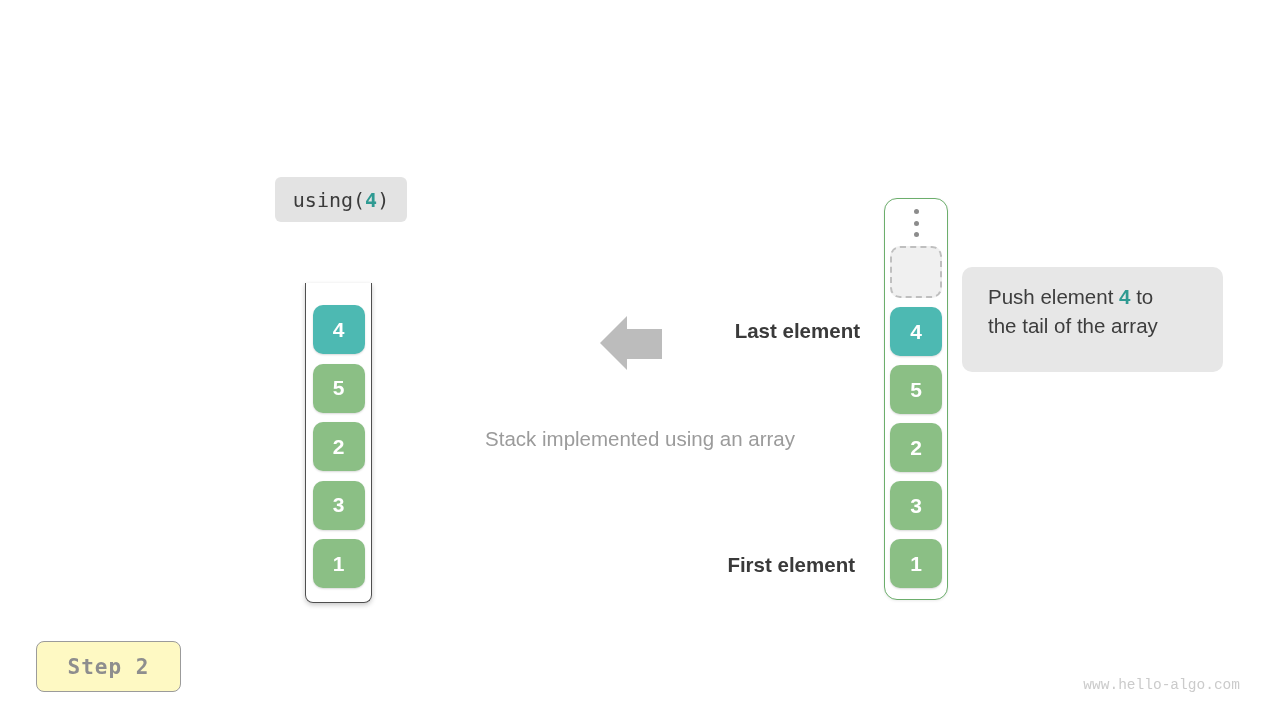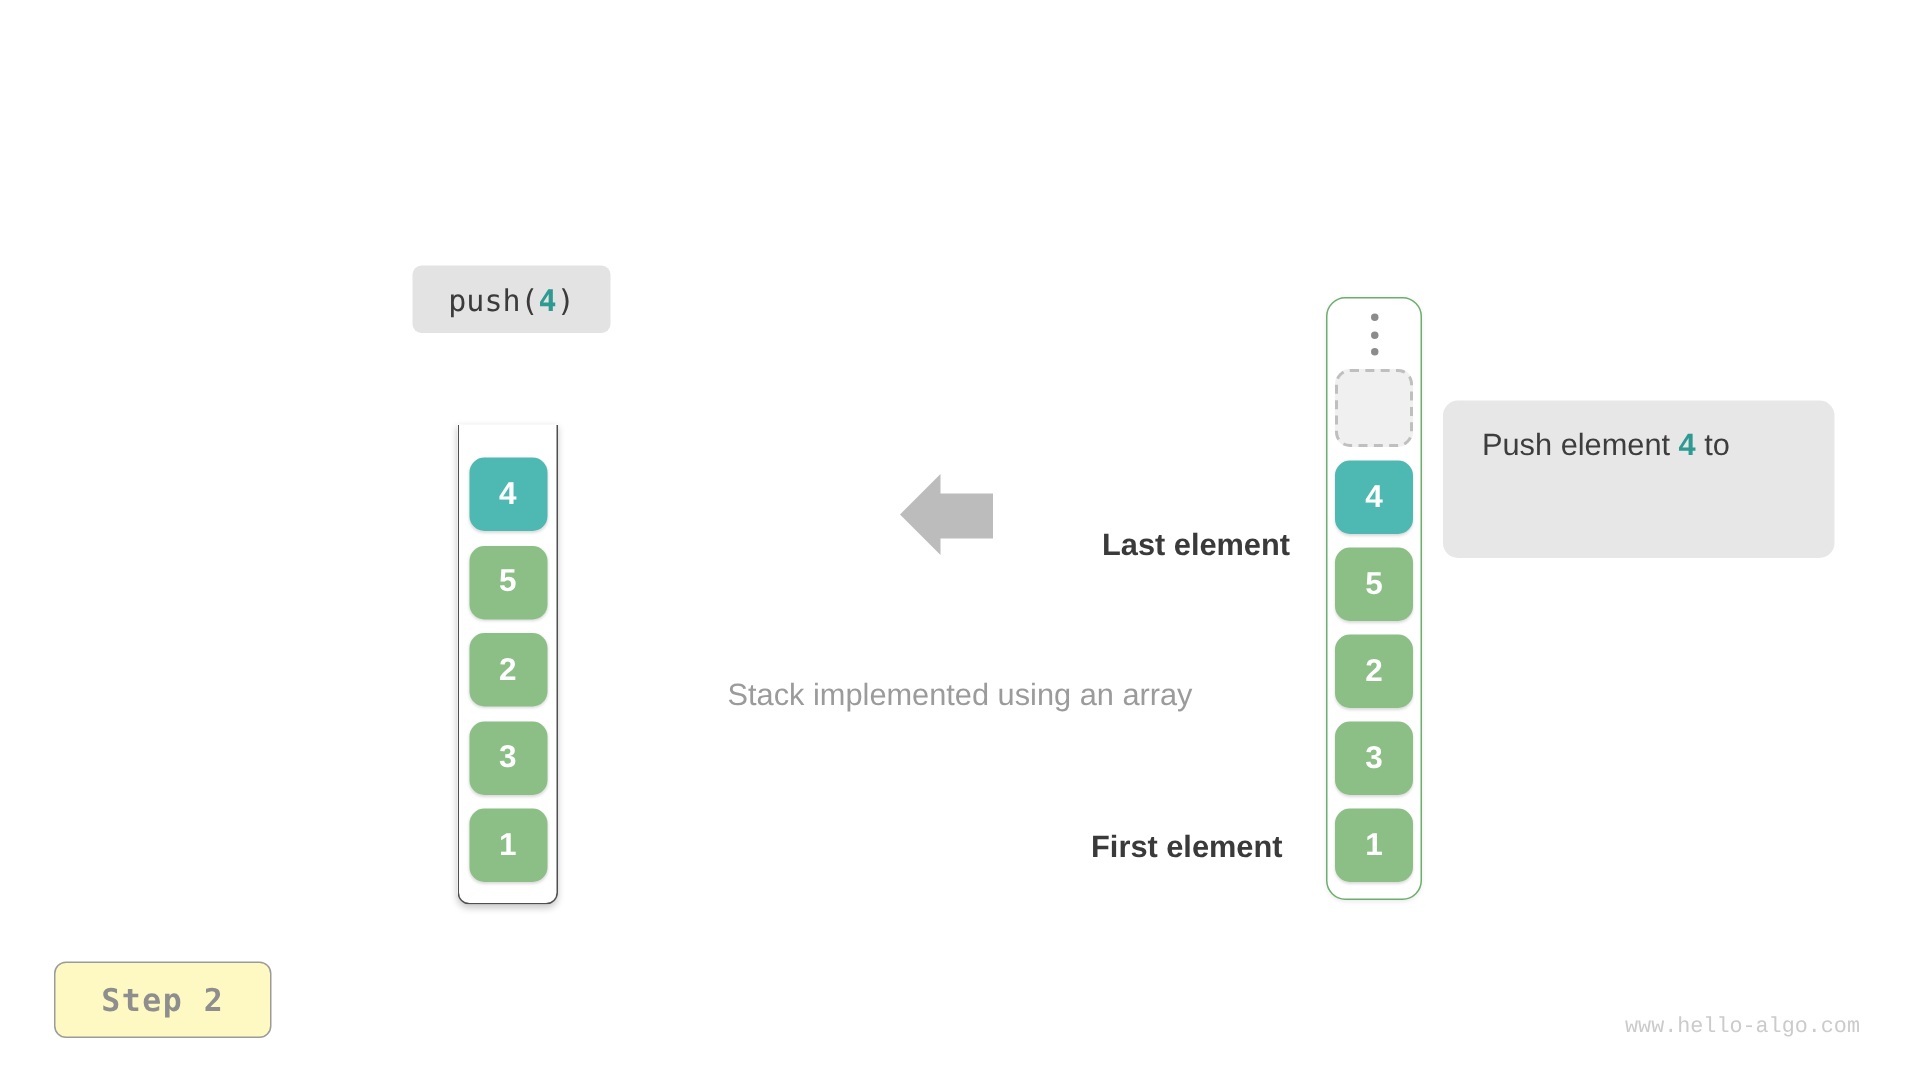--- a/index.html
+++ b/index.html
@@ -56,25 +56,25 @@
     box-shadow:none;
   }
 
   
   .arrow-wrap{left:600px;top:314px;width:62px;height:60px;}
 
   
   .pos-label{
     font-size:20.5px;font-weight:700;color:#3a3a3a;white-space:nowrap;
   }
-  .last-label{right:420px;top:319px;margin-top:33px;}
+  .last-label{right:420px;top:319px;}
   .first-label{right:425px;top:553px;text-align:center;}
   .caption{
     left:440px;top:427px;width:400px;text-align:center;
-    font-size:20.5px;color:#9b9b9b;white-space:nowrap;margin-top:25px;
+    font-size:20.5px;color:#9b9b9b;white-space:nowrap;
   }
 
   
   .callout{
     left:962px;top:267px;width:261px;height:105px;box-sizing:border-box;
     background:#e7e7e7;border-radius:10px;
     padding:15px 0 0 26px;
     font-size:20.5px;line-height:29px;color:#3d3d3d;
   }
 
@@ -91,21 +91,21 @@
   .watermark{
     right:40px;bottom:27px;
     font-family:Liberation Mono, monospace;
     font-size:14.5px;color:#cbcbcb;
   }
 </style>
 </head>
 <body>
 
 <div class="abs op-label">
-  <span>push(</span>
+  <span>using(</span>
     <span class="teal-num">4</span>
     <span>)</span>
 </div>
 
 <div class="abs stack-cup">
   <div class="cell teal">4</div>
   <div class="cell green">5</div>
   <div class="cell green">2</div>
   <div class="cell green">3</div>
   <div class="cell green">1</div>
@@ -130,17 +130,18 @@
   <div class="cell empty-slot"></div>
   <div class="cell teal">4</div>
   <div class="cell green">5</div>
   <div class="cell green">2</div>
   <div class="cell green">3</div>
   <div class="cell green">1</div>
 </div>
 
 <div class="abs callout">
   <div><span>Push element </span><span class="teal-num">4</span><span> to</span></div>
+  <div>the tail of the array</div>
 </div>
 
 <div class="abs step-badge">Step 2</div>
 
 <div class="abs watermark">www.hello-algo.com</div>
 
 </body></html>

